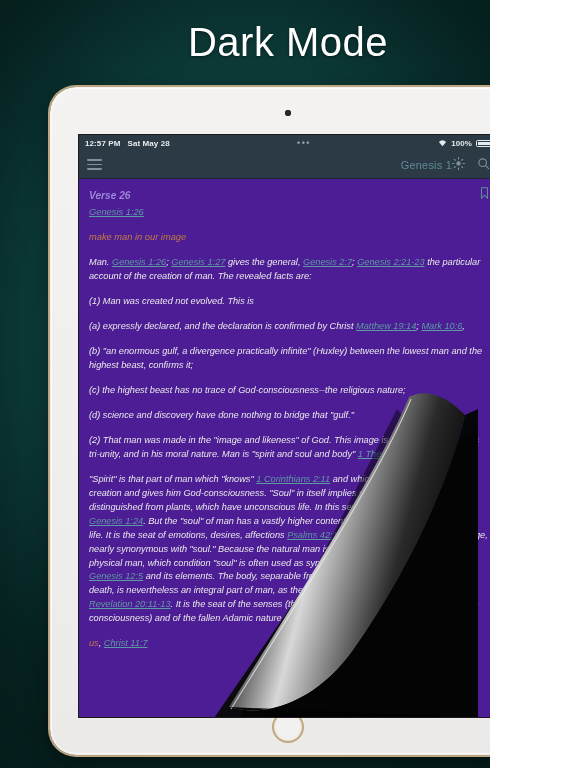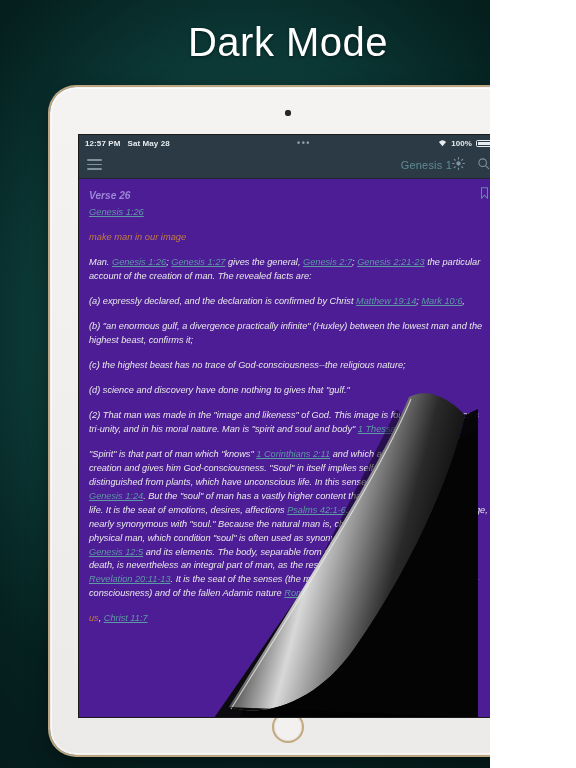--- a/index.html
+++ b/index.html
@@ -287,24 +287,25 @@
             <path d="M2 1 L10 1 L10 15 L6 11 L2 15 Z"></path>
           </svg>
         </span>
 
         <div class="verse-title">Verse 26</div>
         <div><a class="verse-ref">Genesis 1:26</a></div>
         <div class="phrase">make man in our image</div>
 
         <div id="paragraphs">
             <p class="para"><span>Man. </span><a class="ref">Genesis 1:26</a><span>; </span><a class="ref">Genesis 1:27</a><span> gives the general, </span><a class="ref">Genesis 2:7</a><span>; </span><a class="ref">Genesis 2:21-23</a><span> the particular account of the creation of man. The revealed facts are:</span></p>
+            <p class="para"><span>(1) Man was created not evolved. This is</span></p>
             <p class="para"><span>(a) expressly declared, and the declaration is confirmed by Christ </span><a class="ref">Matthew 19:14</a><span>; </span><a class="ref">Mark 10:6</a><span>,</span></p>
             <p class="para"><span>(b) "an enormous gulf, a divergence practically infinite" (Huxley) between the lowest man and the highest beast, confirms it;</span></p>
             <p class="para"><span>(c) the highest beast has no trace of God-consciousness--the religious nature;</span></p>
-            <p class="para"><span>(d) science and discovery have done nothing to gives that "gulf."</span></p>
+            <p class="para"><span>(d) science and discovery have done nothing to bridge that "gulf."</span></p>
             <p class="para"><span>(2) That man was made in the "image and likeness" of God. This image is found chiefly in man's tri-unity, and in his moral nature. Man is "spirit and soul and body" </span><a class="ref">1 Thessalonians 5:23</a><span>.</span></p>
             <p class="para"><span>"Spirit" is that part of man which "knows" </span><a class="ref">1 Corinthians 2:11</a><span> and which allies him to the spiritual creation and gives him God-consciousness. "Soul" in itself implies self-consciousness life, as distinguished from plants, which have unconscious life. In this sense animals also have "soul" </span><a class="ref">Genesis 1:24</a><span>. But the "soul" of man has a vastly higher content than "soul" as applied to beast life. It is the seat of emotions, desires, affections </span><a class="ref">Psalms 42:1-6</a><span>. The "heart" is, in Scripture usage, nearly synonymous with "soul." Because the natural man is, characteristically, the soulual or physical man, which condition "soul" is often used as synonymous with the individual, e.g. </span><a class="ref">Genesis 12:5</a><span> and its elements. The body, separable from spirit and soul, and susceptible to death, is nevertheless an integral part of man, as the resurrection shows; </span><a class="ref">John 5:28</a><span>; </span><a class="ref">John 5:29</a><span>; </span><a class="ref">Revelation 20:11-13</a><span>. It is the seat of the senses (the means by which spirit and soul have world-consciousness) and of the fallen Adamic nature </span><a class="ref">Romans 7:24</a><span>.</span></p>
             <p class="para"><span class="tail-orange">us</span><span>, </span><a class="ref">Christ 11:7</a></p>
           </div>
 
         <div class="curl-wrap">
           <svg width="399" height="539" viewBox="0 0 399 539" style="position:absolute;left:0;top:0;">
             <defs>
               <linearGradient id="curlShade" x1="0" y1="0" x2="1" y2="1">
                 <stop offset="0%" stop-color="#000000" stop-opacity="0"></stop>

